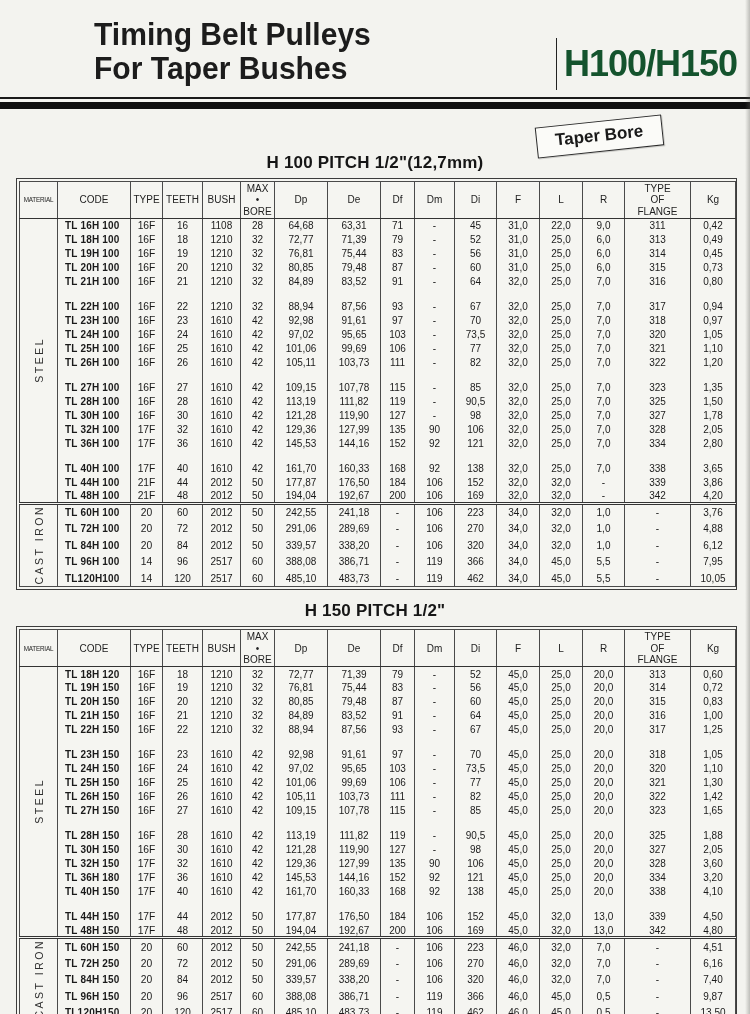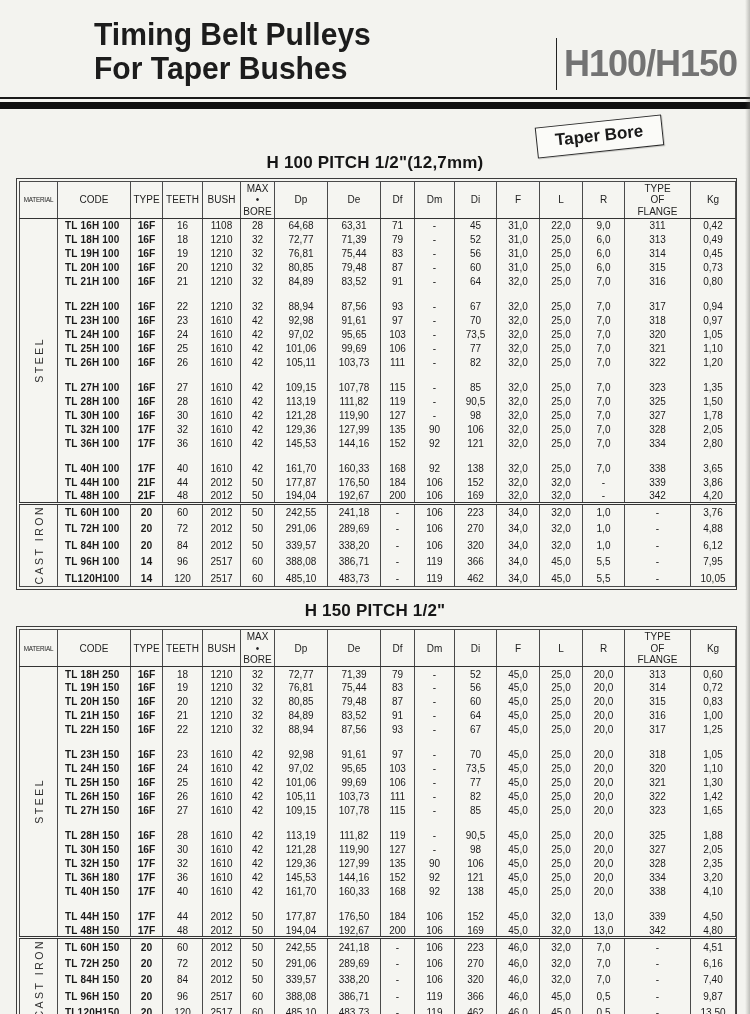--- a/index.html
+++ b/index.html
@@ -19,21 +19,21 @@
     font-size:31px; font-weight:bold; line-height:1.1;
     letter-spacing:0; color:#1c1c1c;
     transform:scaleX(.97); transform-origin:left top;
   }
   .model {
     position:absolute; right:6px; top:38px;
     width:188px; height:52px;
     border-left:1.5px solid #222;
     font-size:36px; font-weight:bold; letter-spacing:-1px;
     display:flex; align-items:center; justify-content:center;
-    color:#737373;
+    color:#14532d;
   }
   .rule-thin  { height:2px; background:#1a1a1a; margin-bottom:3px; }
   .rule-thick { height:7px; background:#0e0e0e; }
   
   .main { position:relative; padding:0 16px; }
   .badge {
     position:absolute; top:12px; right:88px;
     transform:rotate(-6deg);
     border:1.5px solid #2a2a2a; background:#fbfbf8;
     padding:4px 18px 5px 18px;
@@ -54,21 +54,21 @@
     white-space:pre-line; line-height:1.15; text-align:center; vertical-align:middle; color:#222;
   }
   th.mat-h { font-size:6.3px; letter-spacing:-.2px; }
   td {
     border-left:1px solid #4a4a4a; border-right:1px solid #4a4a4a;
     height:14px; font-size:10px; text-align:center; vertical-align:middle;
     padding:0 2px; white-space:nowrap; color:#1a1a1a;
   }
   tr.spacer td { height:11px; }
   td.code { font-weight:bold; font-size:10px; text-align:left; padding-left:7px; letter-spacing:.2px; }
-  td.type { font-weight:bold; font-size:10.3px; }
+  td.type { font-weight:normal; font-size:10.3px; }
   td.mat-cell { vertical-align:middle; text-align:center; }
   .vert {
     writing-mode:vertical-rl; transform:rotate(180deg);
     font-size:10.5px; letter-spacing:2.5px; color:#2e2e2e;
     display:inline-block;
   }
   tr.section-start td { border-top:3px double #333; }
   
   .scan-edge { position:absolute; right:0; top:0; width:5px; height:100%;
     background:linear-gradient(to right, rgba(0,0,0,0), rgba(90,90,85,.35)); }
@@ -623,21 +623,21 @@
             <th>R</th>
             <th>TYPE
 OF
 FLANGE</th>
             <th>Kg</th>
           </tr>
         </thead>
         <tbody>
           <tr>
             <td rowspan="20" class="mat-cell"><span class="vert">STEEL</span></td>
-            <td class="code">TL 18H 250</td>
+            <td class="code">TL 18H 120</td>
             <td class="type">16F</td>
             <td>18</td>
             <td>1210</td>
             <td>32</td>
             <td>72,77</td>
             <td>71,39</td>
             <td>79</td>
             <td>-</td>
             <td>52</td>
             <td>45,0</td>
@@ -875,21 +875,21 @@
             <td>42</td>
             <td>129,36</td>
             <td>127,99</td>
             <td>135</td>
             <td>90</td>
             <td>106</td>
             <td>45,0</td>
             <td>25,0</td>
             <td>20,0</td>
             <td>328</td>
-            <td>2,35</td>
+            <td>3,60</td>
           </tr>
           <tr>
             <td class="code">TL 36H 180</td>
             <td class="type">17F</td>
             <td>36</td>
             <td>1610</td>
             <td>42</td>
             <td>145,53</td>
             <td>144,16</td>
             <td>152</td>

